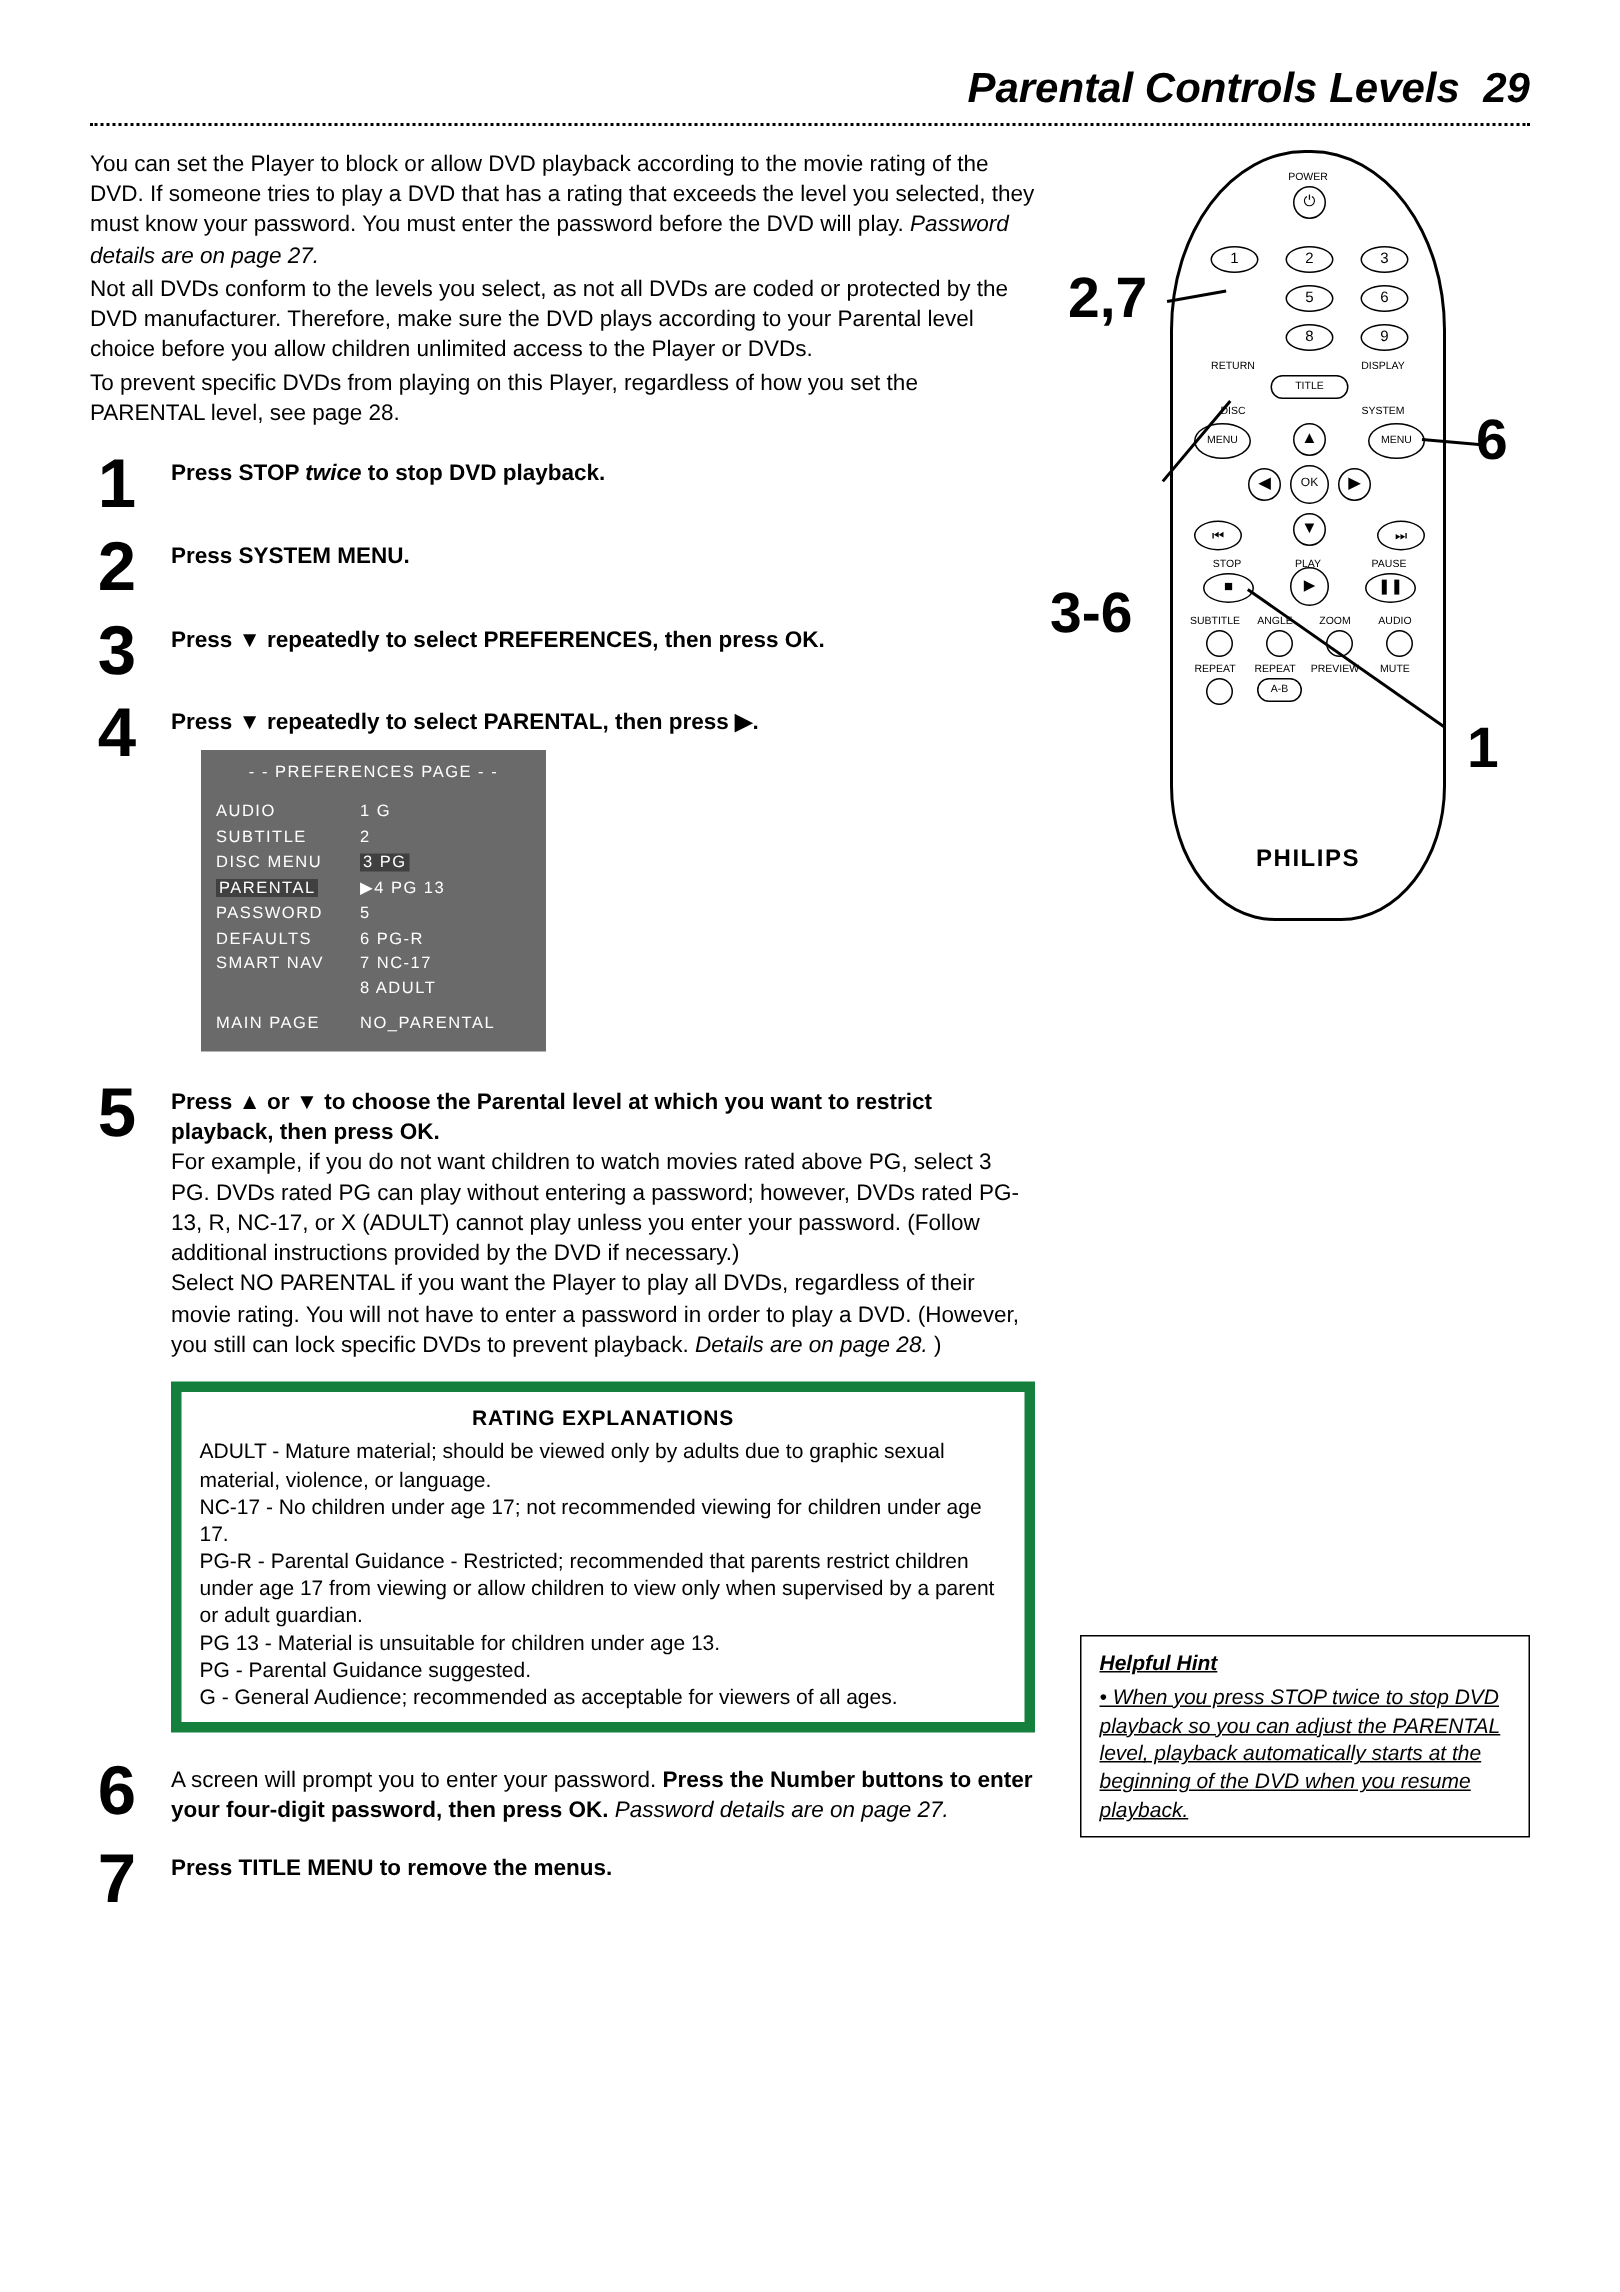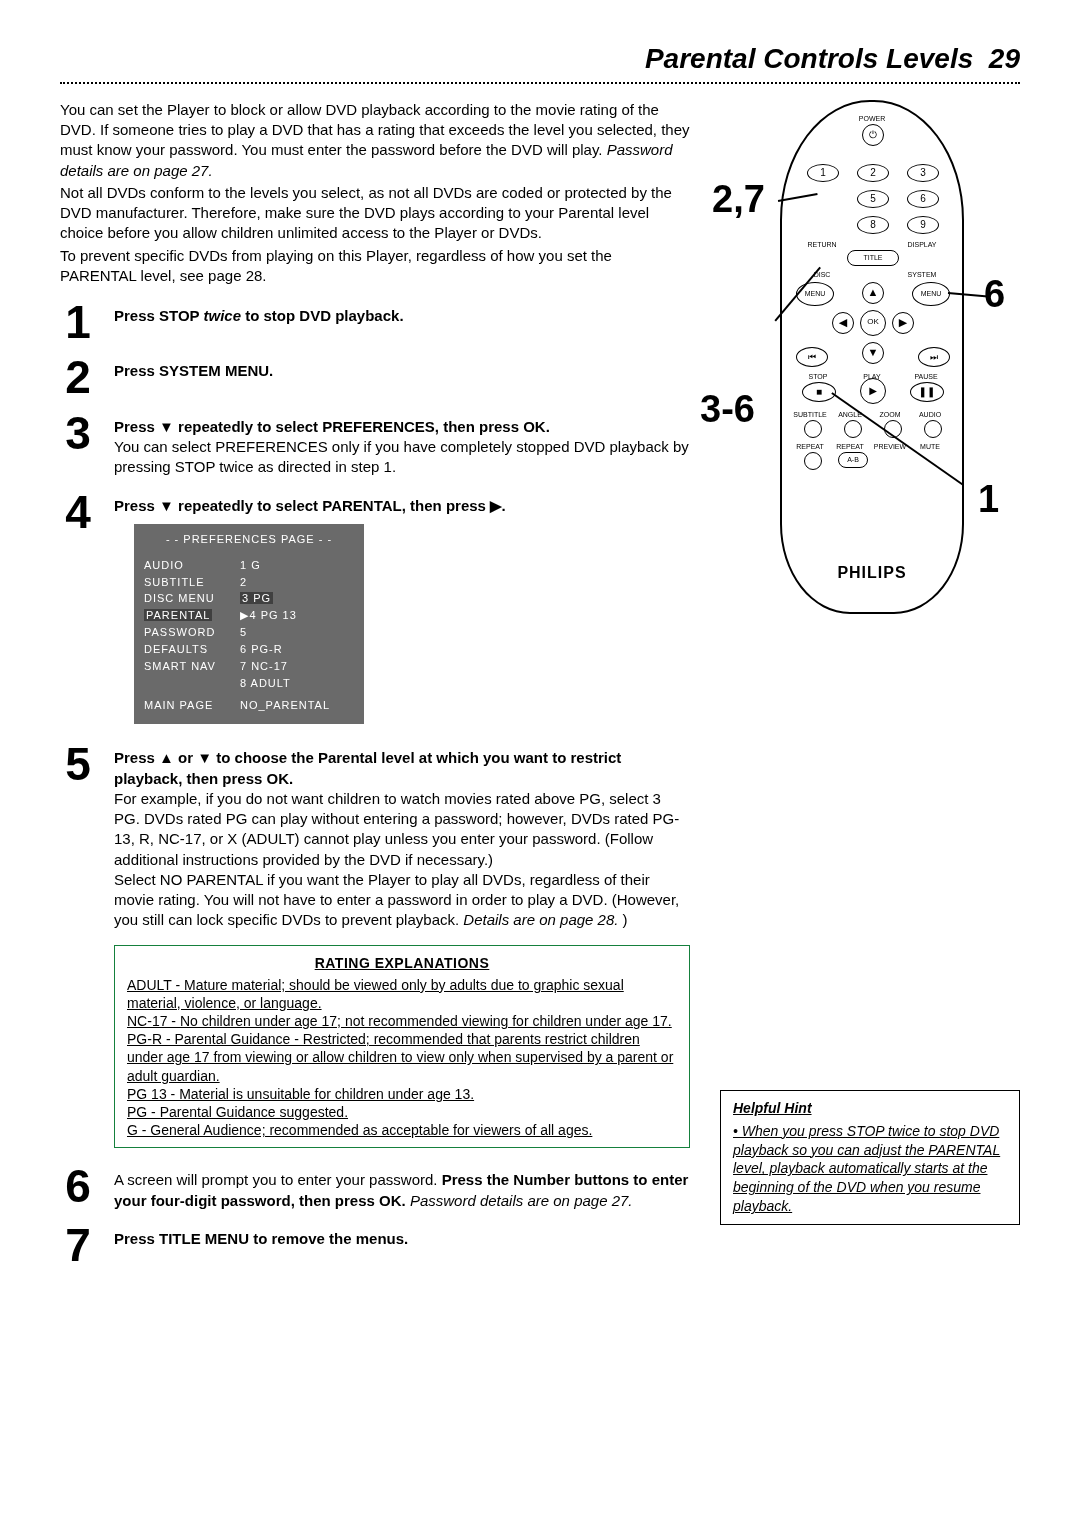--- a/index.html
+++ b/index.html
@@ -85,26 +85,25 @@
     padding: 1px 0;
   }
   .menu-left { width: 90px; }
   .menu-right { flex: 1; }
   .menu-hl {
     background: #404040;
     padding: 0 2px;
   }
   .menu-gap { height: 6px; }
   .rating-box {
-    border: 1px solid #15803d;
+    border: 7px solid #15803d;
     padding: 8px 12px;
     margin: 10px 0 0 54px;
     font-size: 14px;
     line-height: 1.3;
-    text-decoration: underline;
   }
   .rating-title {
     text-align: center;
     font-weight: bold;
     letter-spacing: 0.5px;
     margin-bottom: 4px;
   }
   .hint-box {
     border: 1px solid #000;
     padding: 8px 12px;
@@ -209,21 +208,20 @@
 
         <div class="step">
           <div class="step-num">2</div>
           <div class="step-body"><span class="bold">Press SYSTEM MENU.</span></div>
         </div>
 
         <div class="step">
           <div class="step-num">3</div>
           <div class="step-body">
             <div class="bold">Press ▼ repeatedly to select PREFERENCES, then press OK.</div>
-            <div>You can select PREFERENCES only if you have completely stopped DVD playback by pressing STOP      twice as directed in step 1.</div>
           </div>
         </div>
 
         <div class="step">
           <div class="step-num">4</div>
           <div class="step-body">
             <div class="bold">Press ▼ repeatedly to select PARENTAL, then press ▶.</div>
             <div class="menu-box">
               <div class="menu-title">- -  PREFERENCES PAGE  - -</div>
               <div id="menu-rows">

